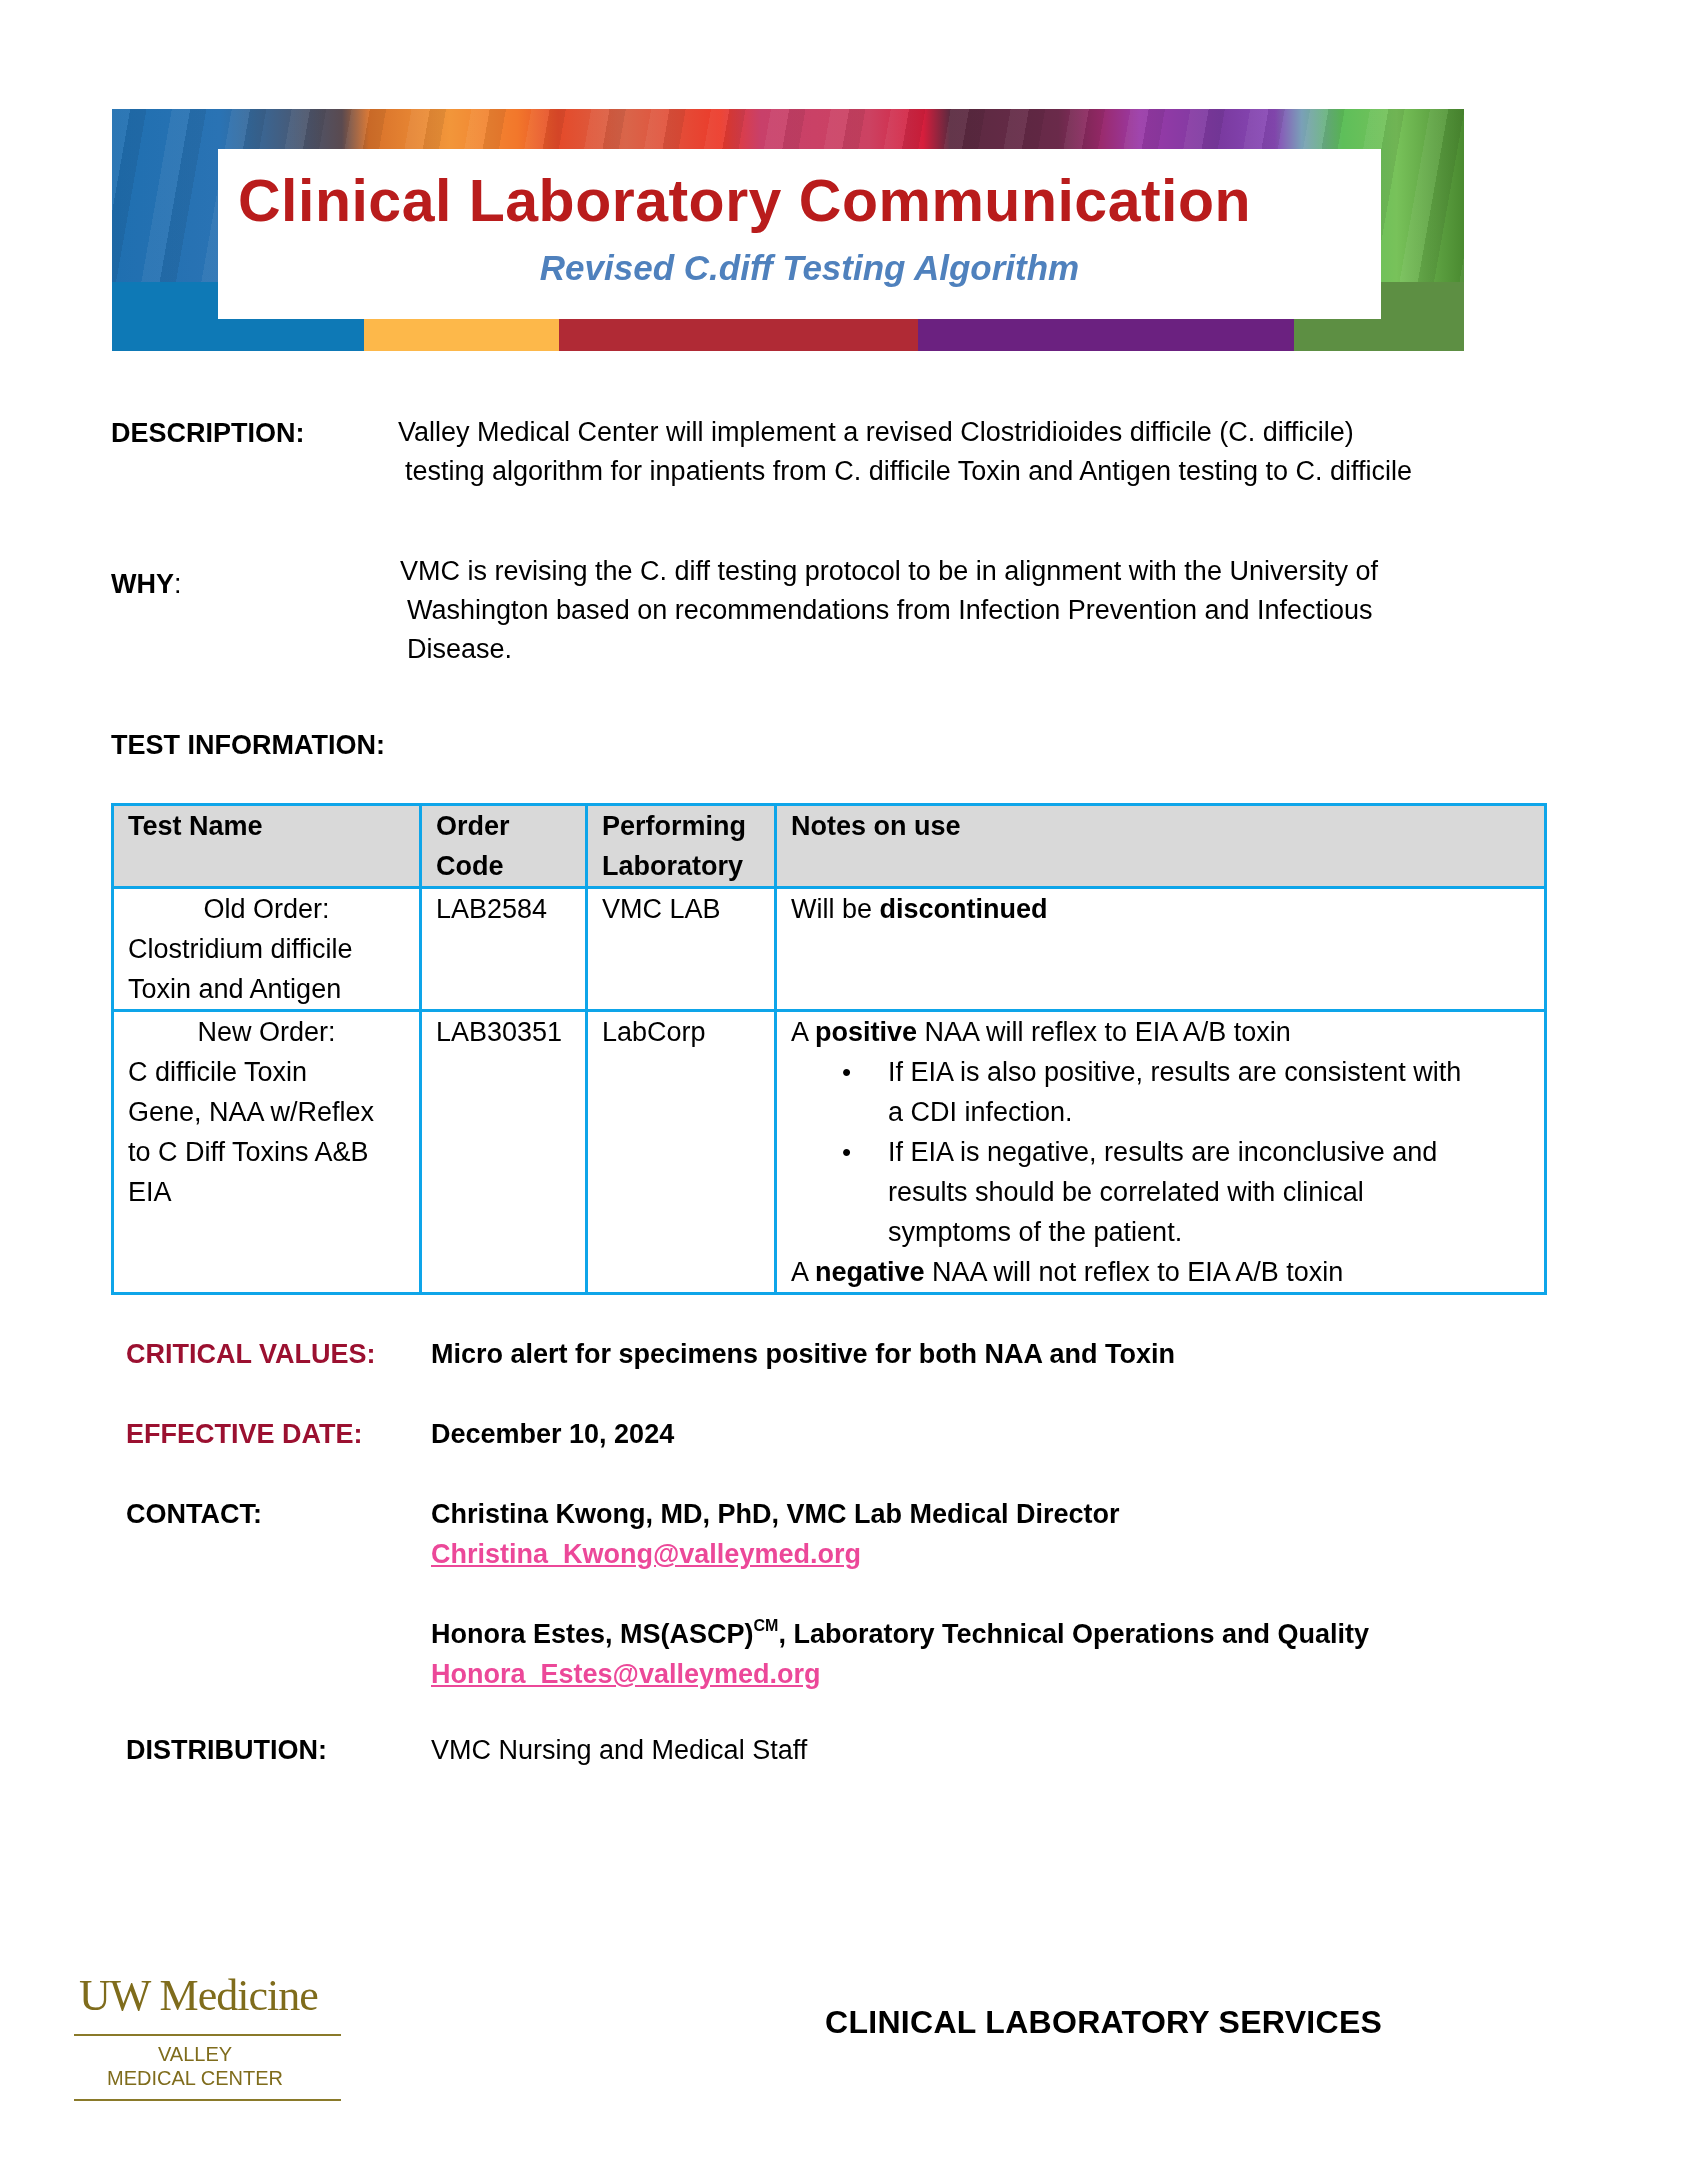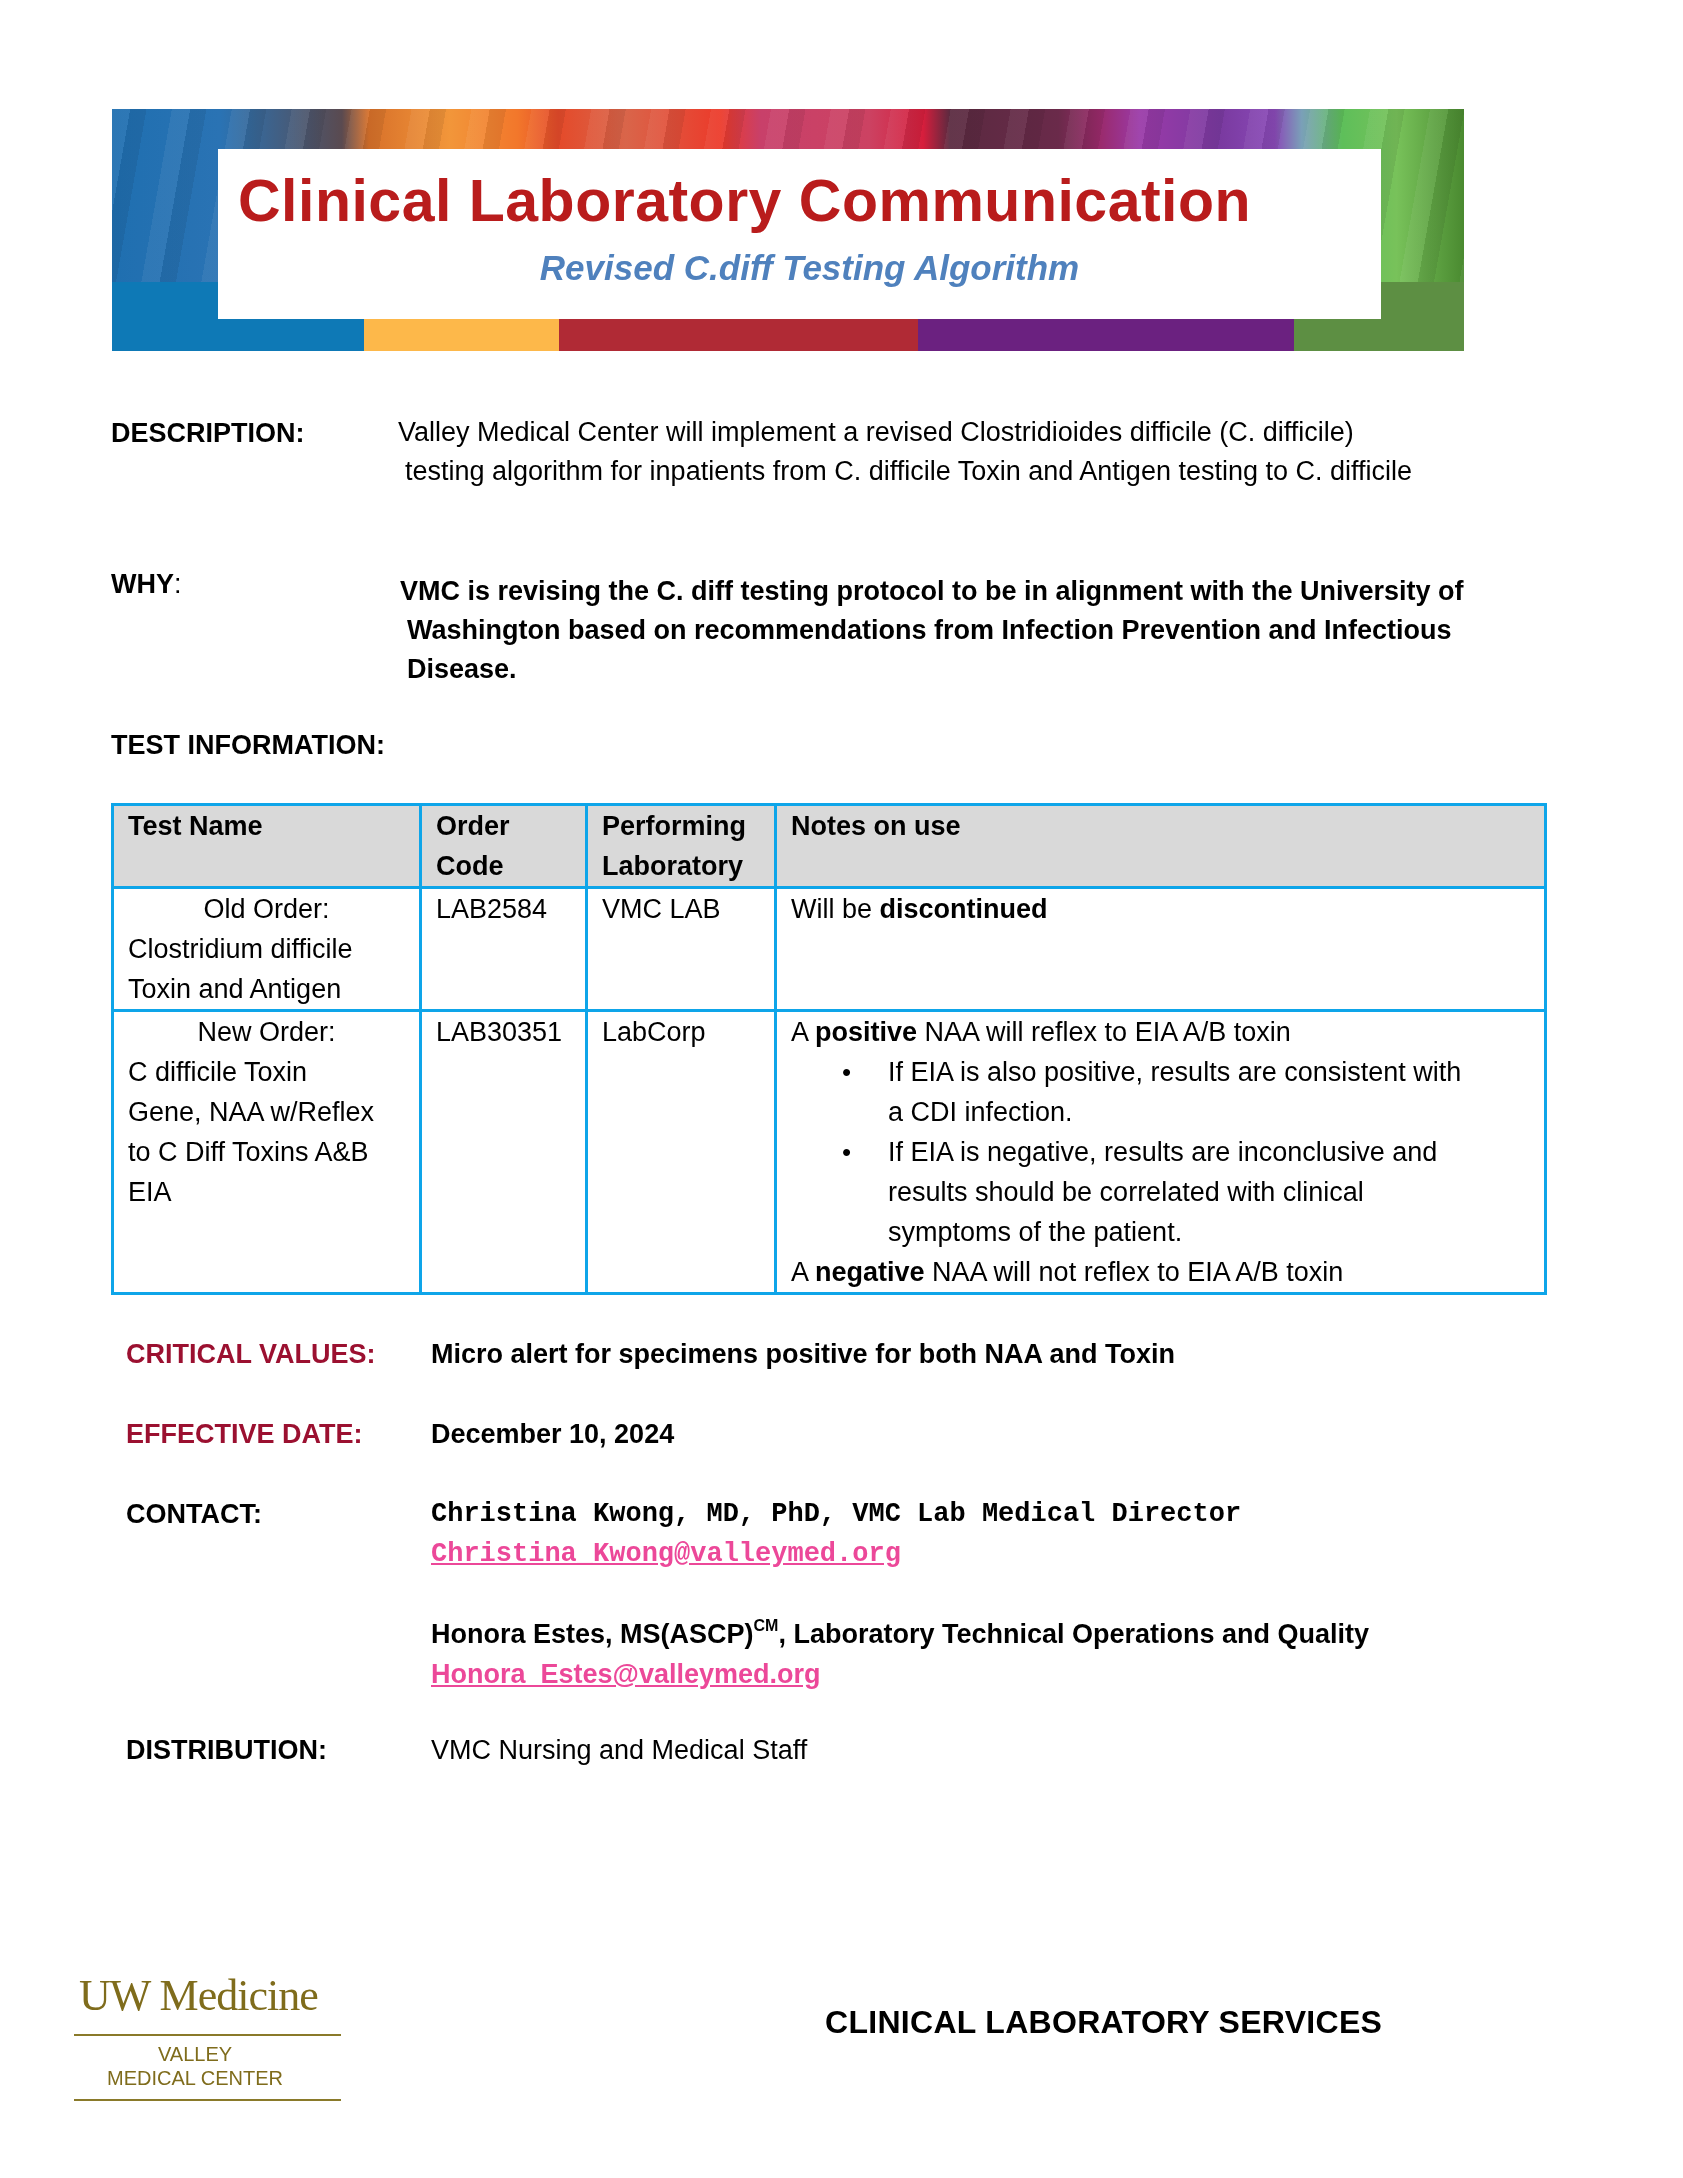--- a/index.html
+++ b/index.html
@@ -34,21 +34,21 @@
     padding-left: 20px; box-sizing: border-box; }
   .row-label { font-size: 27px; font-weight: bold; white-space: nowrap; }
   .row-value { font-size: 27px; line-height: 39px; }
   .row-value .line { display: block; white-space: nowrap; }
   .row-value .cont { padding-left: 7px; }
 
   #desc-label { left: 111px; top: 418px; }
   #desc-value { left: 398px; top: 413px; }
   #why-label { left: 111px; top: 569px; font-weight: normal; }
   #why-label .b { font-weight: bold; }
-  #why-value { left: 400px; top: 572px; font-weight: bold; }
+  #why-value { left: 400px; top: 552px; }
   #testinfo-label { left: 111px; top: 730px; }
 
   
   .test-table { left: 111px; top: 803px; width: 1436px; border-collapse: collapse;
     font-size: 27px; line-height: 40px; }
   .test-table th, .test-table td { border: 3px solid #0ea5e9; vertical-align: top;
     padding: 0 14px; text-align: left; }
   .test-table th { background: #d9d9d9; font-weight: bold; height: 79px; }
   .col1 { width: 277px; } .col2 { width: 135px; } .col3 { width: 158px; }
   .center-line { display: block; text-align: center; }
@@ -62,21 +62,21 @@
   .info-label { left: 126px; font-size: 27px; font-weight: bold; white-space: nowrap; }
   .info-label.crimson { color: #9b1030; }
   .info-value { left: 431px; font-size: 27px; line-height: 40px; white-space: nowrap; }
   .info-value.bold { font-weight: bold; }
   .email-link { color: #ec4899; text-decoration: underline; font-weight: bold; display: block; cursor: pointer; }
   sup.cm { font-size: 16px; vertical-align: 12px; line-height: 0; }
 
   #crit-label { top: 1339px; }  #crit-value { top: 1334px; }
   #eff-label { top: 1419px; }   #eff-value { top: 1414px; }
   #contact-label { top: 1499px; font-weight: bold; }
-  #contact1 { top: 1494px; font-family: Liberation Mono, monospace; }
+  #contact1 { top: 1494px; }
   #contact2 { top: 1614px; }
   #dist-label { top: 1735px; }  #dist-value { top: 1730px; font-weight: normal; }
 
   
   .logo { left: 71px; top: 1968px; width: 277px; height: 139px; color: #7f6c1c; }
   .logo-main { position: absolute; left: 8px; top: 2px; font-family: "Liberation Serif", "DejaVu Serif", serif;
     font-size: 44px; letter-spacing: -1px; white-space: nowrap; }
   .logo-rule { position: absolute; left: 3px; width: 267px; height: 2px; background: #8a7a2a; }
   .logo-rule.r1 { top: 66px; } .logo-rule.r2 { top: 131px; }
   .logo-sub { position: absolute; left: 0; width: 248px; text-align: center; font-size: 20px;

